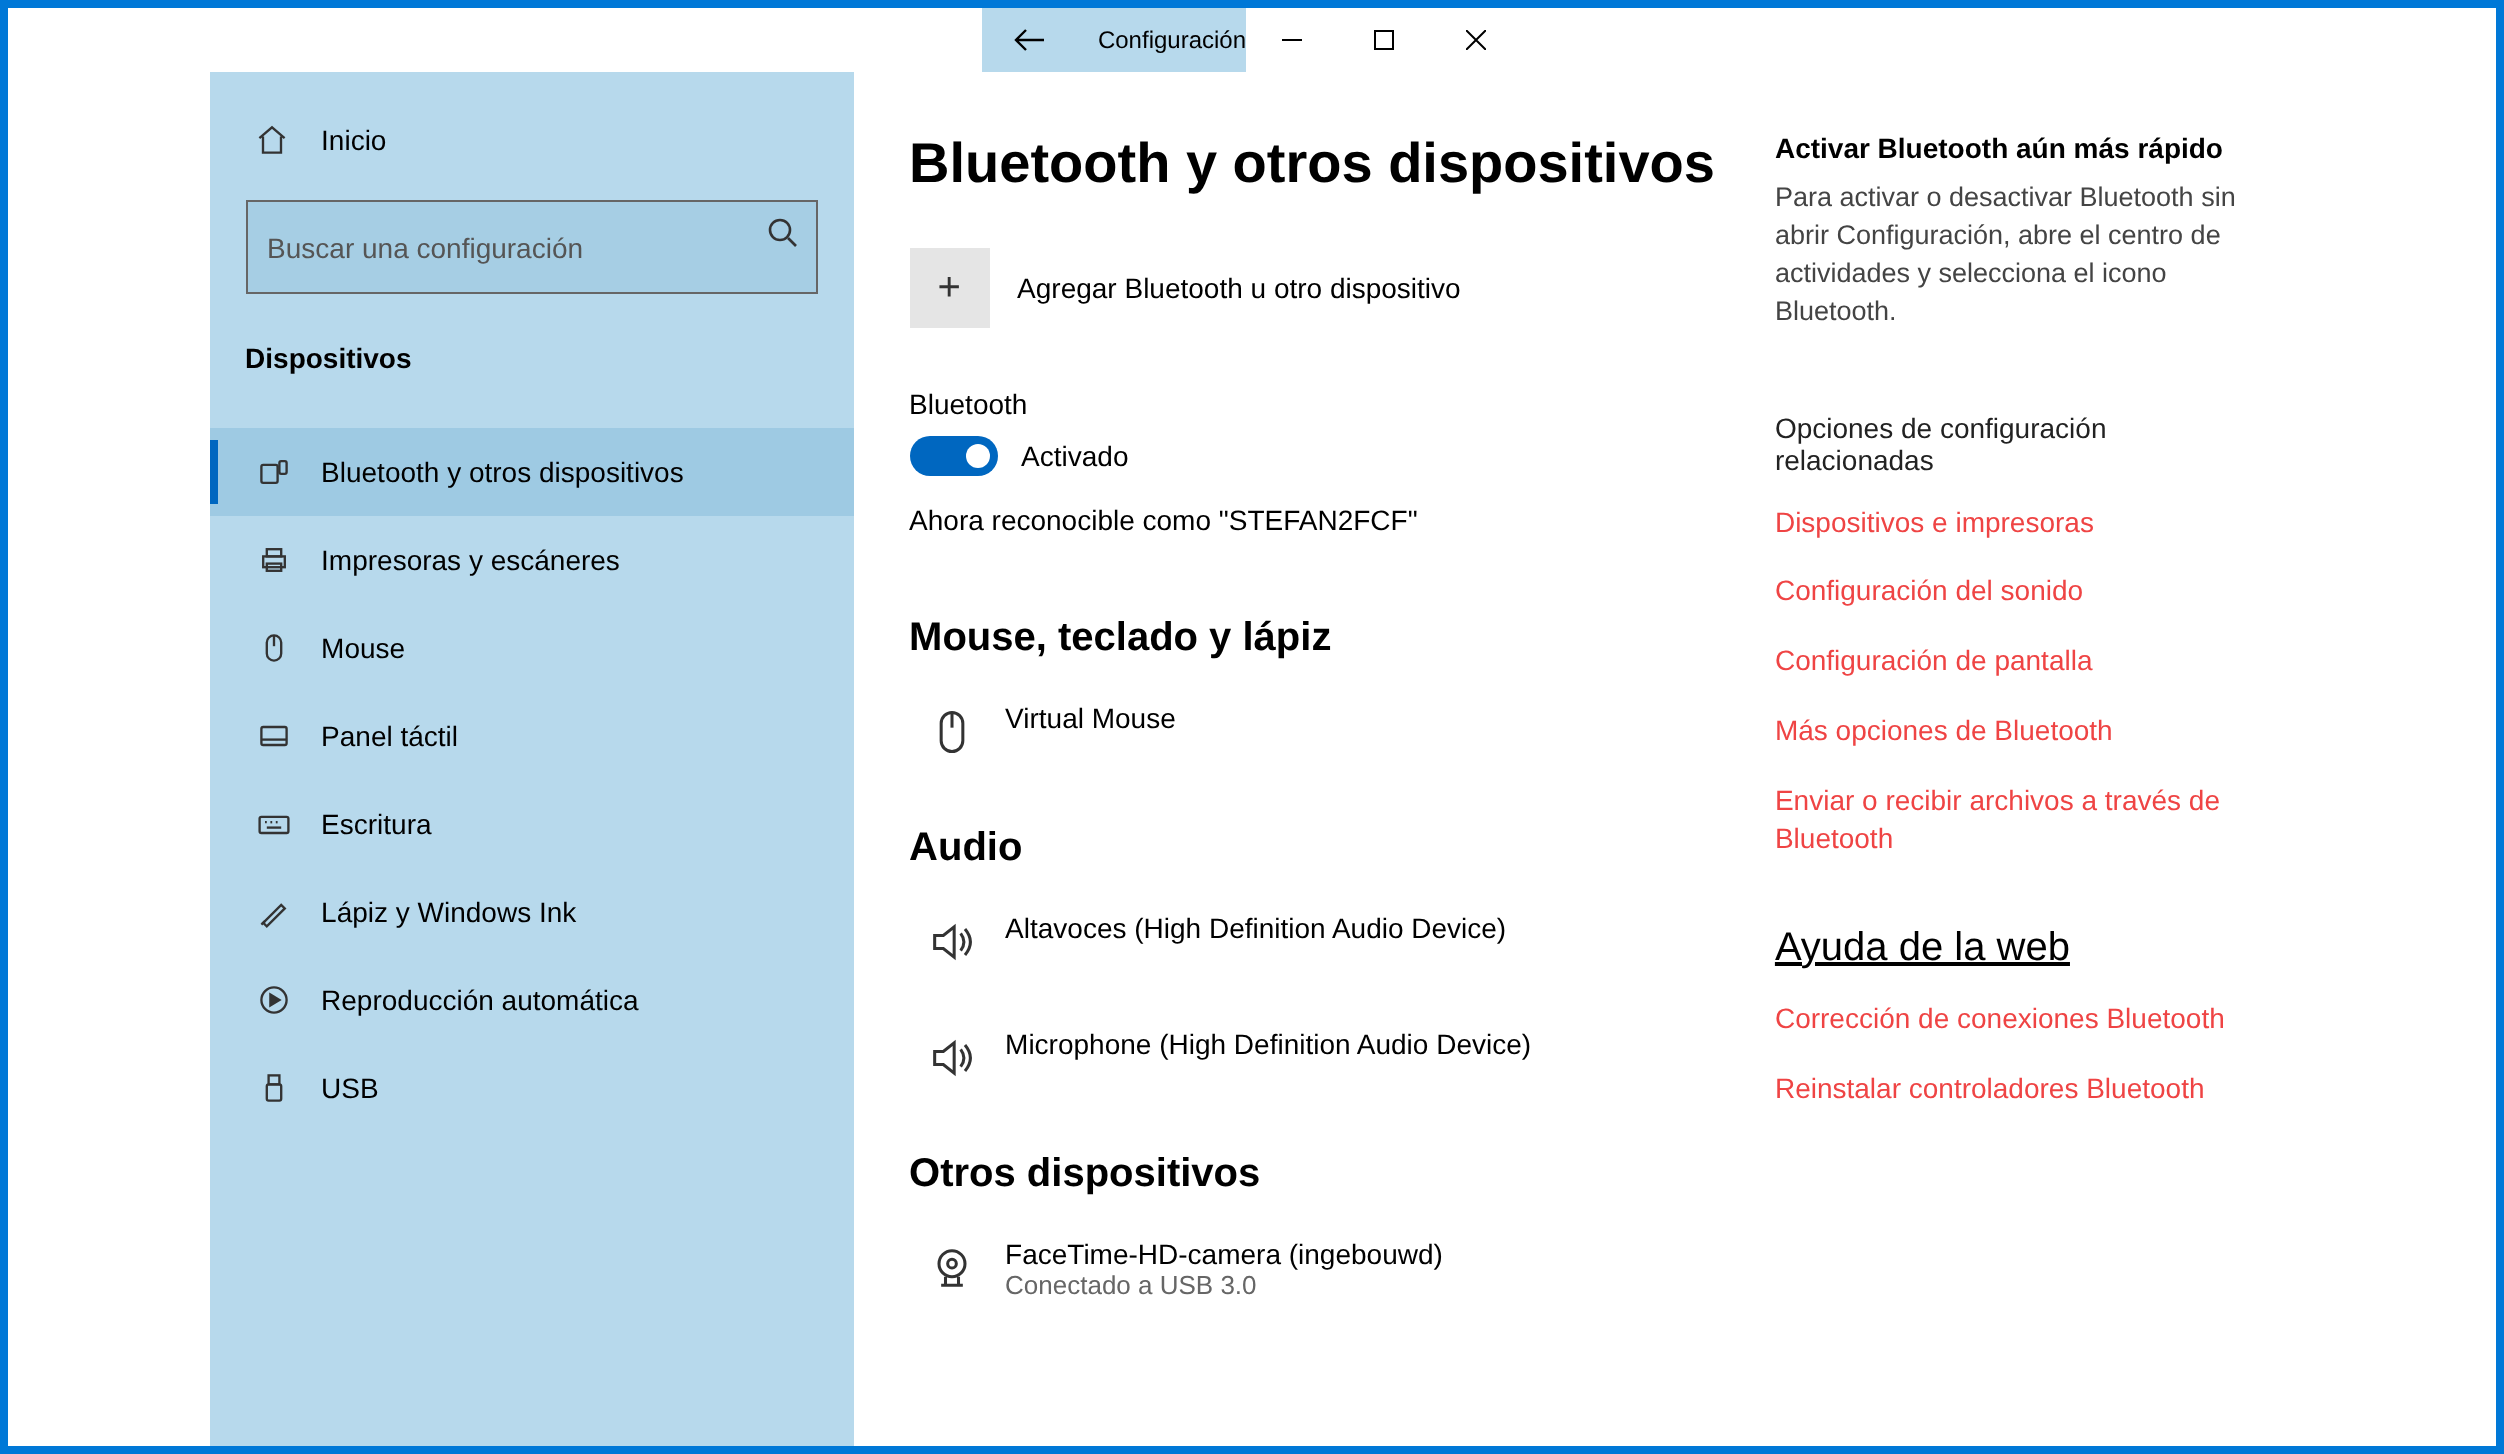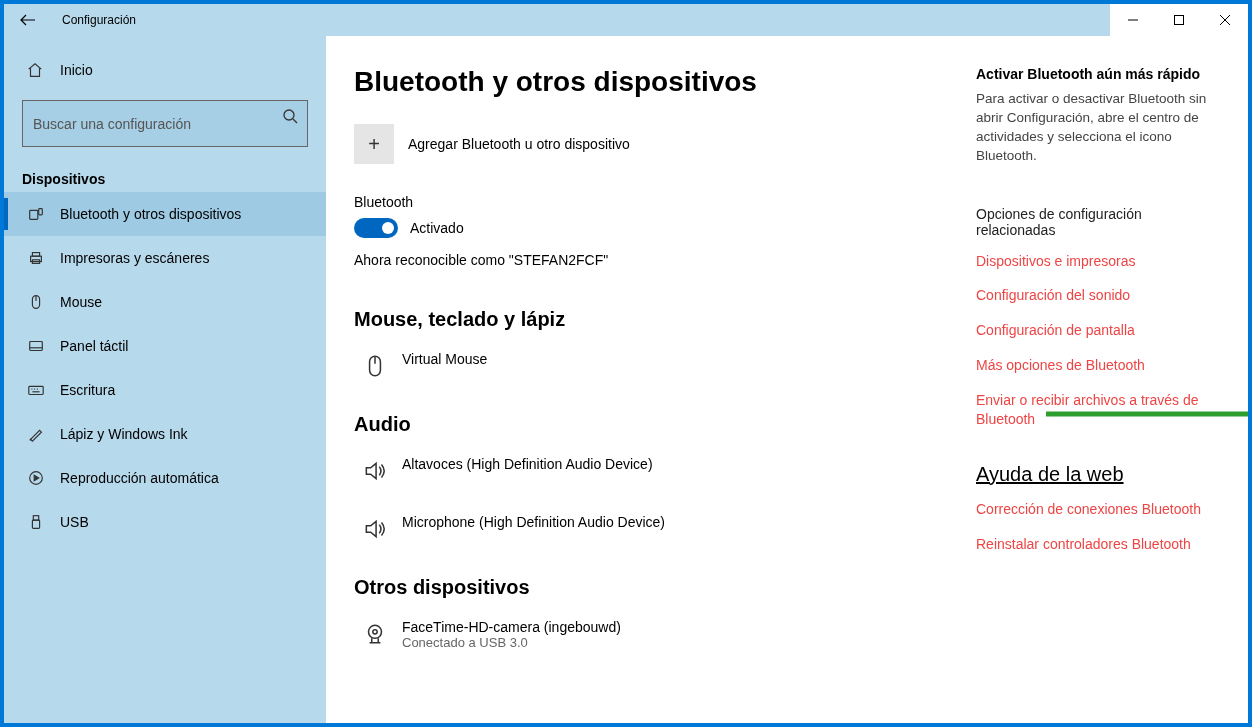--- a/index.html
+++ b/index.html
@@ -1,35 +1,35 @@
 <!DOCTYPE html>
 <html><head>
 <meta charset="utf-8">
 <style>
   * { box-sizing: border-box; margin: 0; padding: 0; }
   html, body { height: 100%; font-family: "Segoe UI", Arial, sans-serif; font-size: 14px; color: #000; }
   body { background: #0078d7; padding: 4px; }
-  .window { background: #fff; width: 100%; height: 100%; display: flex; flex-direction: column; position: relative; }
+  .window { background: #fff; width: 100%; height: 100%; display: flex; flex-direction: column; position: relative; align-items: center; }
   .titlebar { height: 32px; display: flex; align-items: center; padding-left: 8px; background: #b7d9ec; }
   .titlebar .back { width: 32px; height: 32px; display:flex; align-items:center; justify-content:center; cursor:pointer; }
   .titlebar .title { margin-left: 18px; font-size: 12px; color: #000; }
   .titlebar .wincontrols { margin-left: auto; display:flex; background:#fff; }
   .titlebar .wc { width: 46px; height: 32px; display:flex; align-items:center; justify-content:center; cursor:pointer; }
   .titlebar .wc svg { width: 10px; height: 10px; stroke:#000; fill:none; stroke-width:1; }
   .body { flex:1; display:flex; overflow:hidden; }
   .sidebar { width: 322px; background: #b7d9ec; display:flex; flex-direction:column; padding-top: 14px; overflow-y:auto; }
   .home-row { display:flex; align-items:center; height:40px; padding-left: 22px; cursor:pointer; }
   .home-row .icon { width:18px; display:flex; align-items:center; justify-content:center; }
   .home-row .lbl { margin-left: 16px; font-size:14px; }
   .search-wrap { padding: 10px 18px 10px 18px; }
   .search { position:relative; }
   .search input { width: 100%; height: 47px; border: 1px solid #666; background: #a6cee4; padding: 0 36px 0 10px; font-size: 14px; outline:none; }
   .search input::placeholder { color:#555; }
   .search .sicon { position:absolute; right:10px; top:8px; }
-  .side-cat { font-weight:600; font-size:14px; padding: 14px 18px 5px 18px; }
+  .side-cat { font-weight:600; font-size:14px; padding: 14px 18px 27px 18px; }
   .side-list { }
   .side-item { display:flex; align-items:center; height:44px; padding-left: 22px; cursor:pointer; position:relative; }
   .side-item .icon { width:20px; display:flex; align-items:center; justify-content:center; }
   .side-item .lbl { margin-left: 14px; font-size:14px; }
   .side-item.selected { background: #9ecae3; }
   .side-item.selected::before { content:""; position:absolute; left:0; top:6px; bottom:6px; width:4px; background:#0067c0; }
   .main { flex:1; display:flex; overflow-y:auto; position:relative; }
   .content { flex:1; padding: 30px 20px 20px 28px; max-width: 640px; }
   h1 { font-weight:600; font-size:28px; margin-bottom: 26px; }
   .add-row { display:flex; align-items:center; margin-bottom: 30px; cursor:pointer; }

